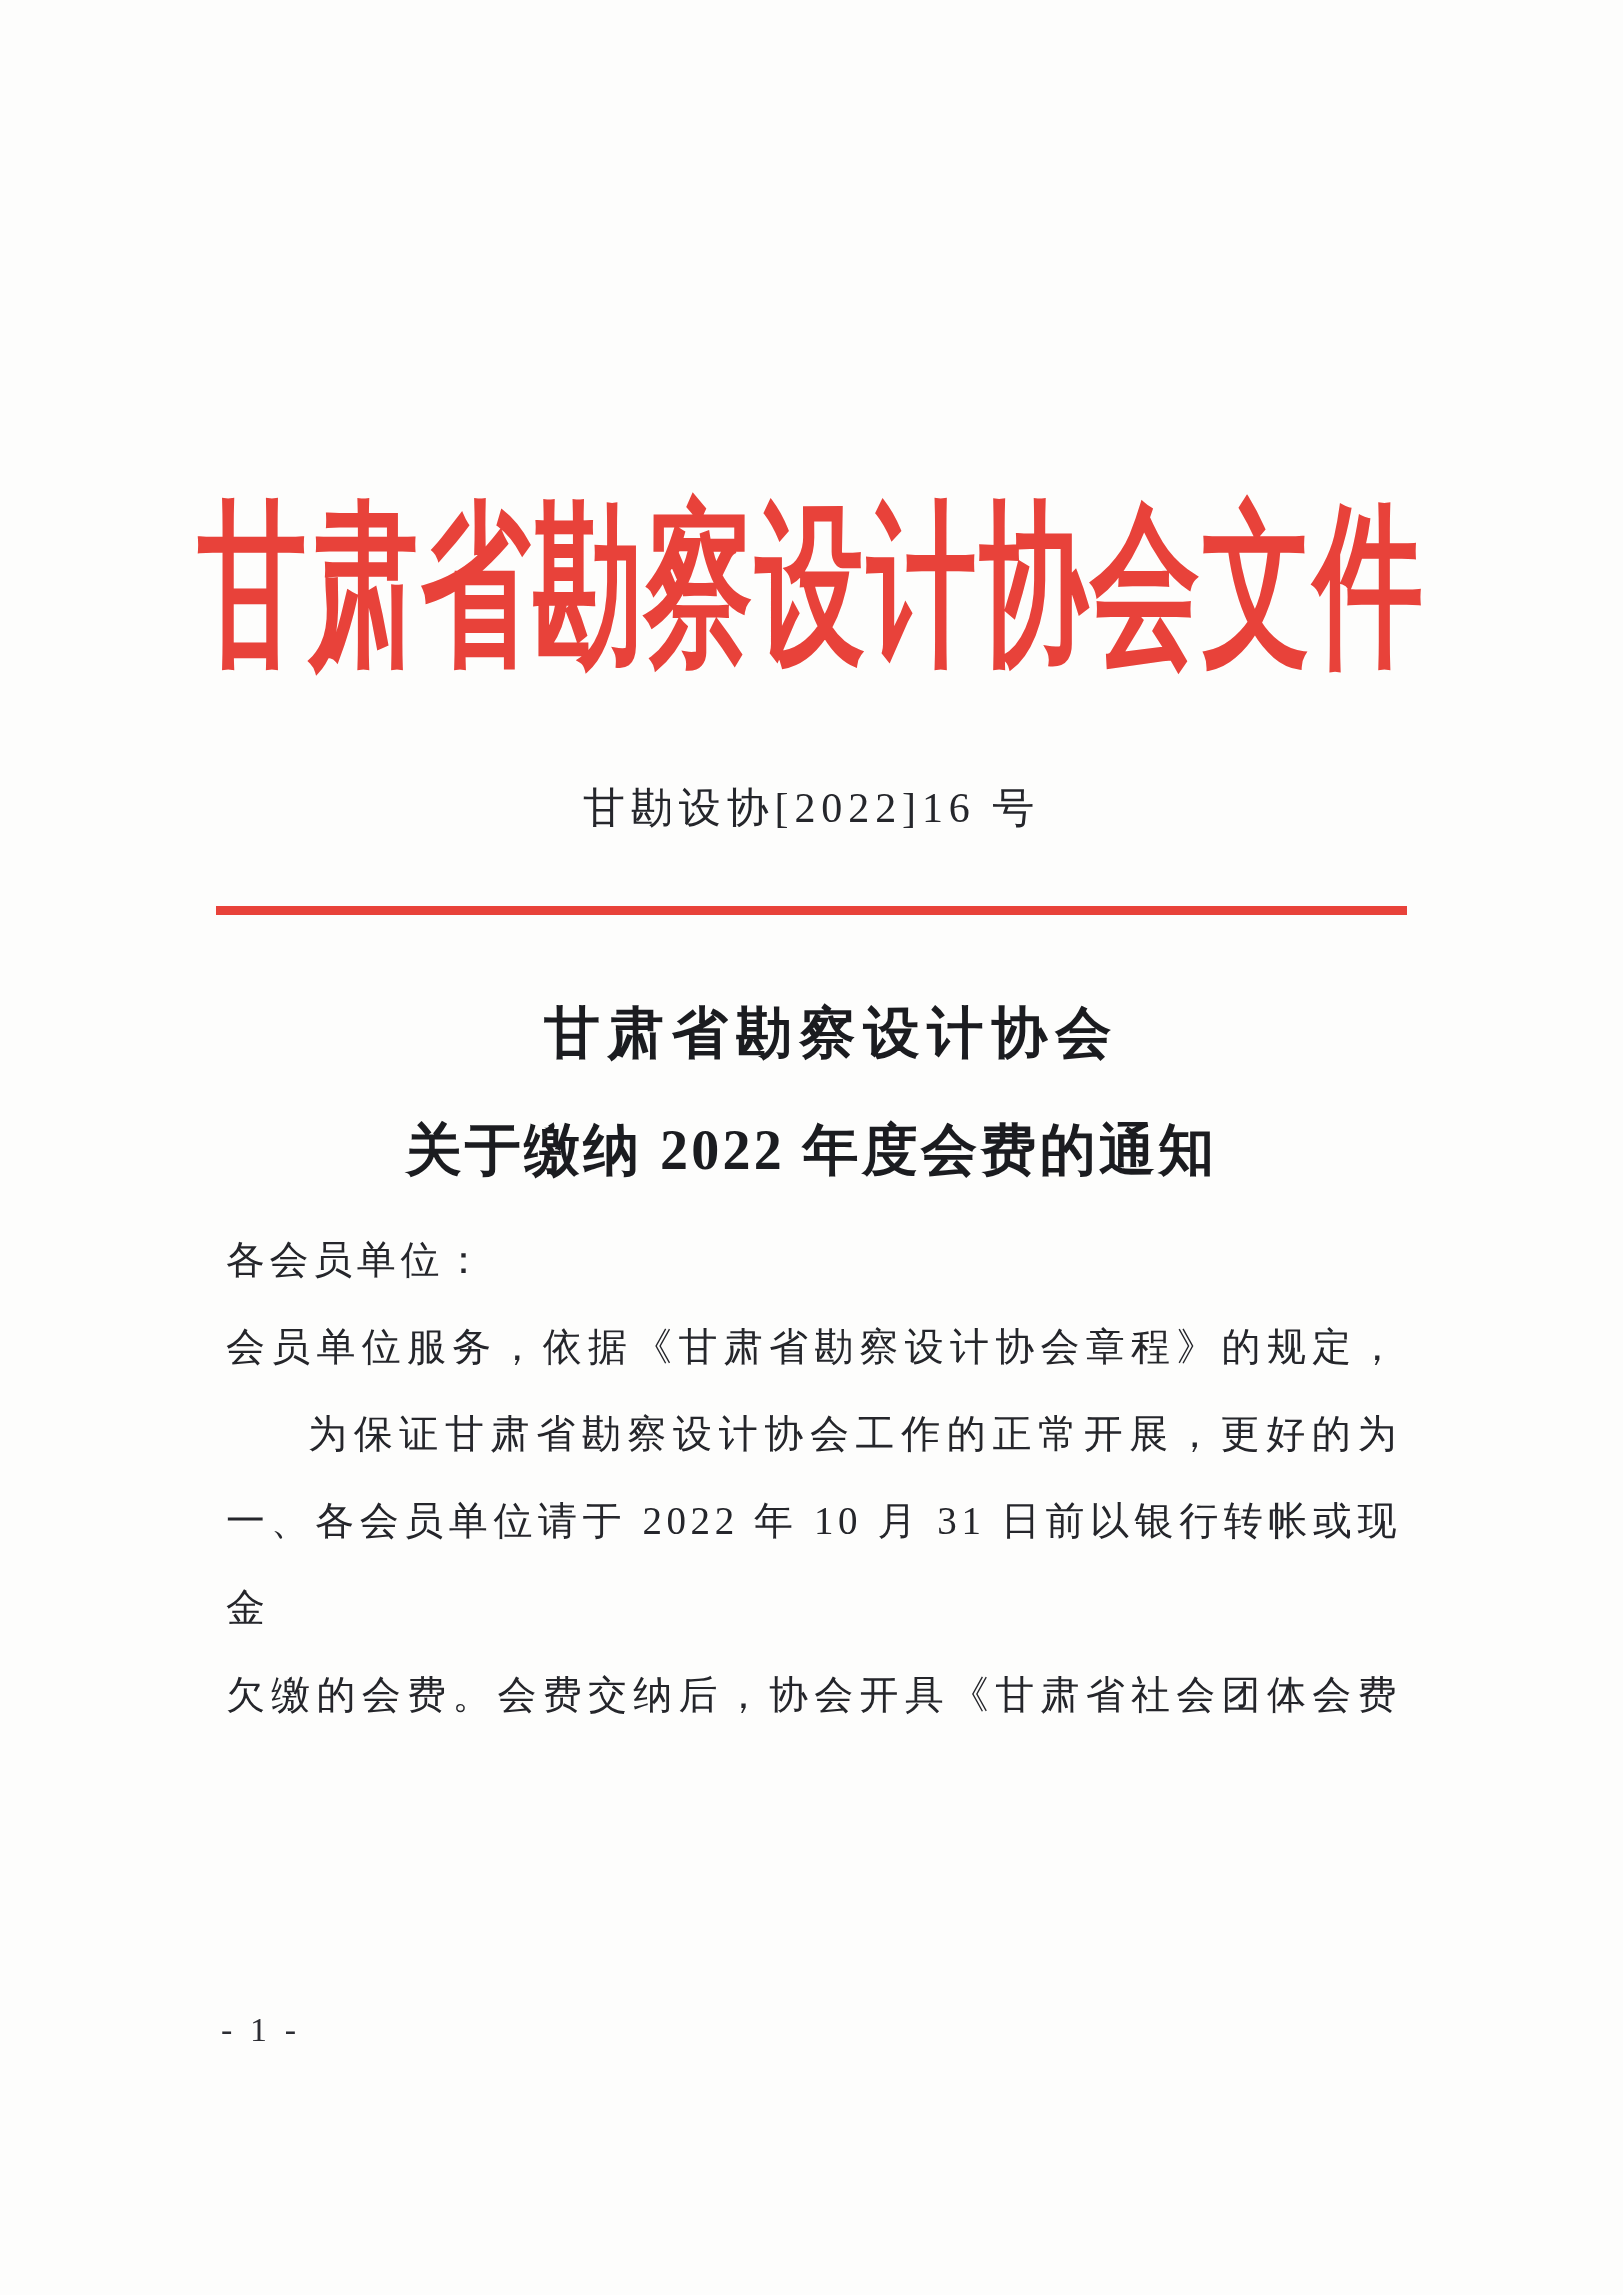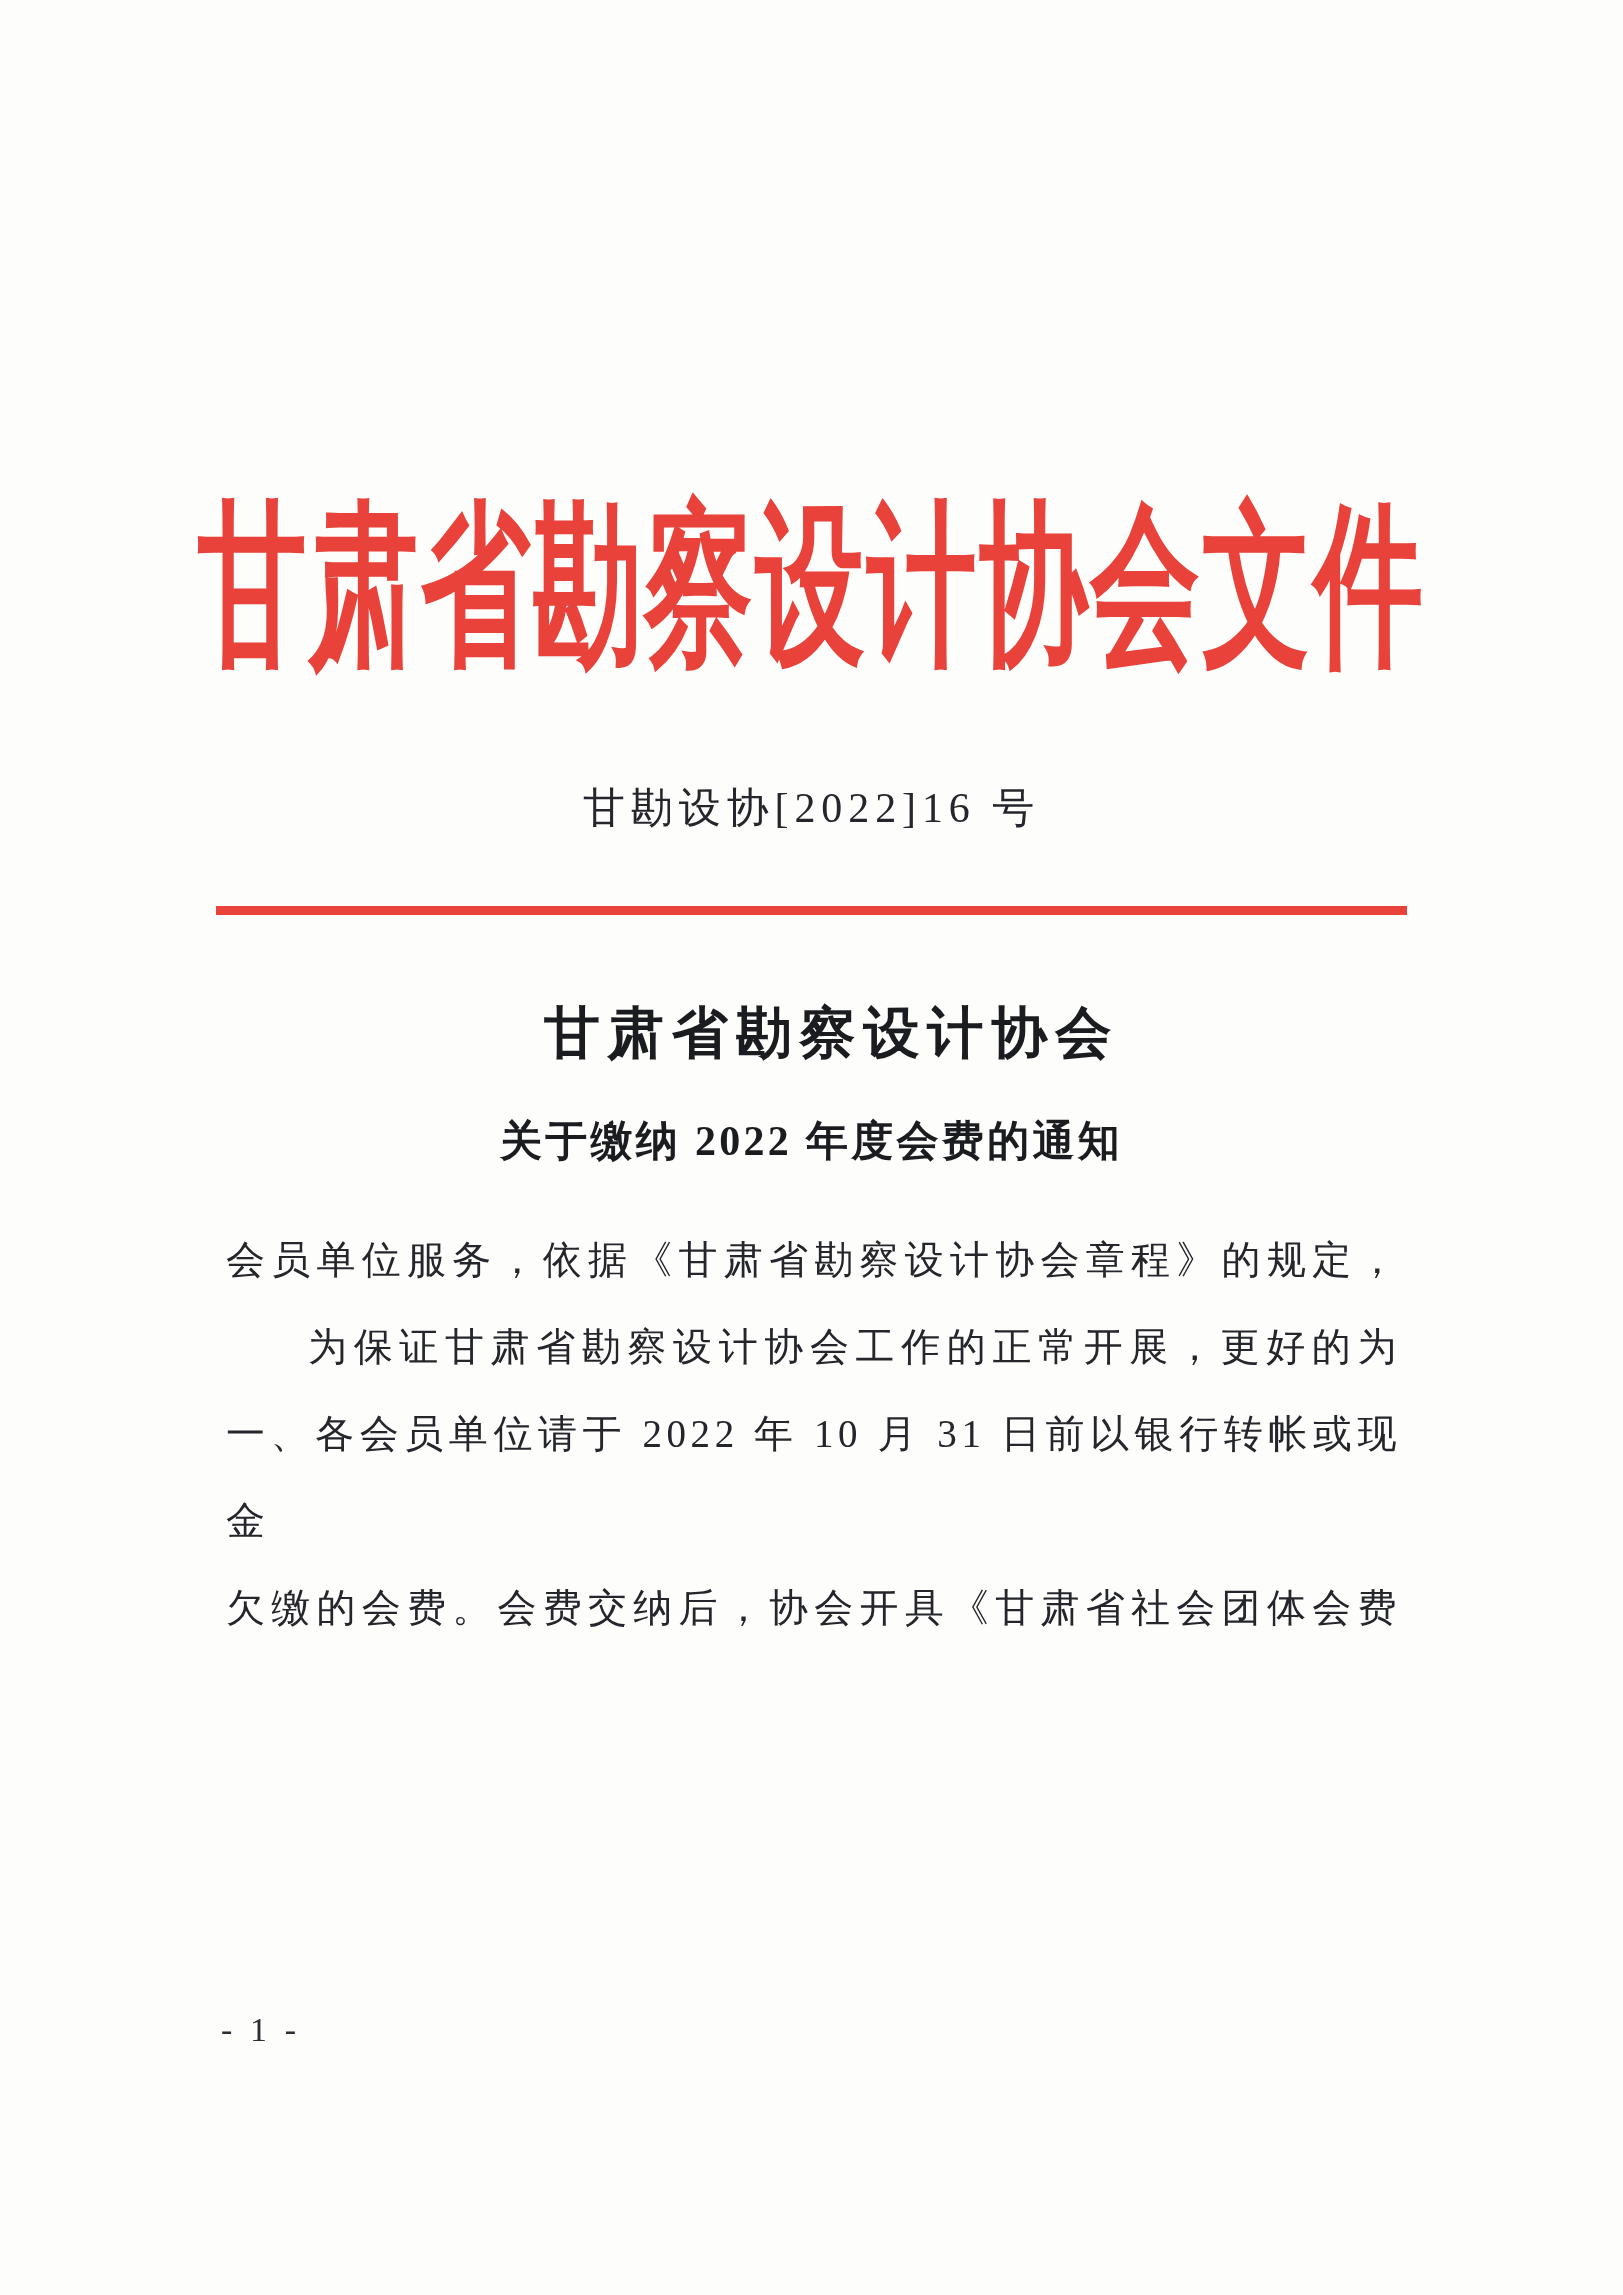--- a/index.html
+++ b/index.html
@@ -55,21 +55,21 @@
     white-space:nowrap;
   }
   .notice-title.org{
     top:996px;
     font-size:56px;
     letter-spacing:7.9px;
     padding-left:40px;
   }
   .notice-title.subject{
     top:1113px;
-    font-size:42px;
+    font-size:56px;
     letter-spacing:3.3px;
   }
   .body-block{
     position:absolute;
     top:1216px; left:226px;
     width:1175px;
     font-size:39px;
     line-height:87px;
     letter-spacing:4.6px;
     color:var(--text-color);
@@ -99,20 +99,21 @@
 
   <div class="doc-number">甘勘设协[2022]16 号</div>
 
   <div class="red-rule"></div>
 
   <div class="notice-title org">甘肃省勘察设计协会</div>
 
   <div class="notice-title subject">关于缴纳 2022 年度会费的通知</div>
 
   <div class="body-block">
+    <div class="bl">各会员单位：</div>
     <div class="bl j">会员单位服务，依据《甘肃省勘察设计协会章程》的规定，</div>
     <div class="bl j ind">为保证甘肃省勘察设计协会工作的正常开展，更好的为</div>
     <div class="bl j">一、各会员单位请于 2022 年 10 月 31 日前以银行转帐或现金</div>
     <div class="bl j">欠缴的会费。会费交纳后，协会开具《甘肃省社会团体会费</div>
   </div>
 
   <div class="page-number">- 1 -</div>
 
 </div>
 

